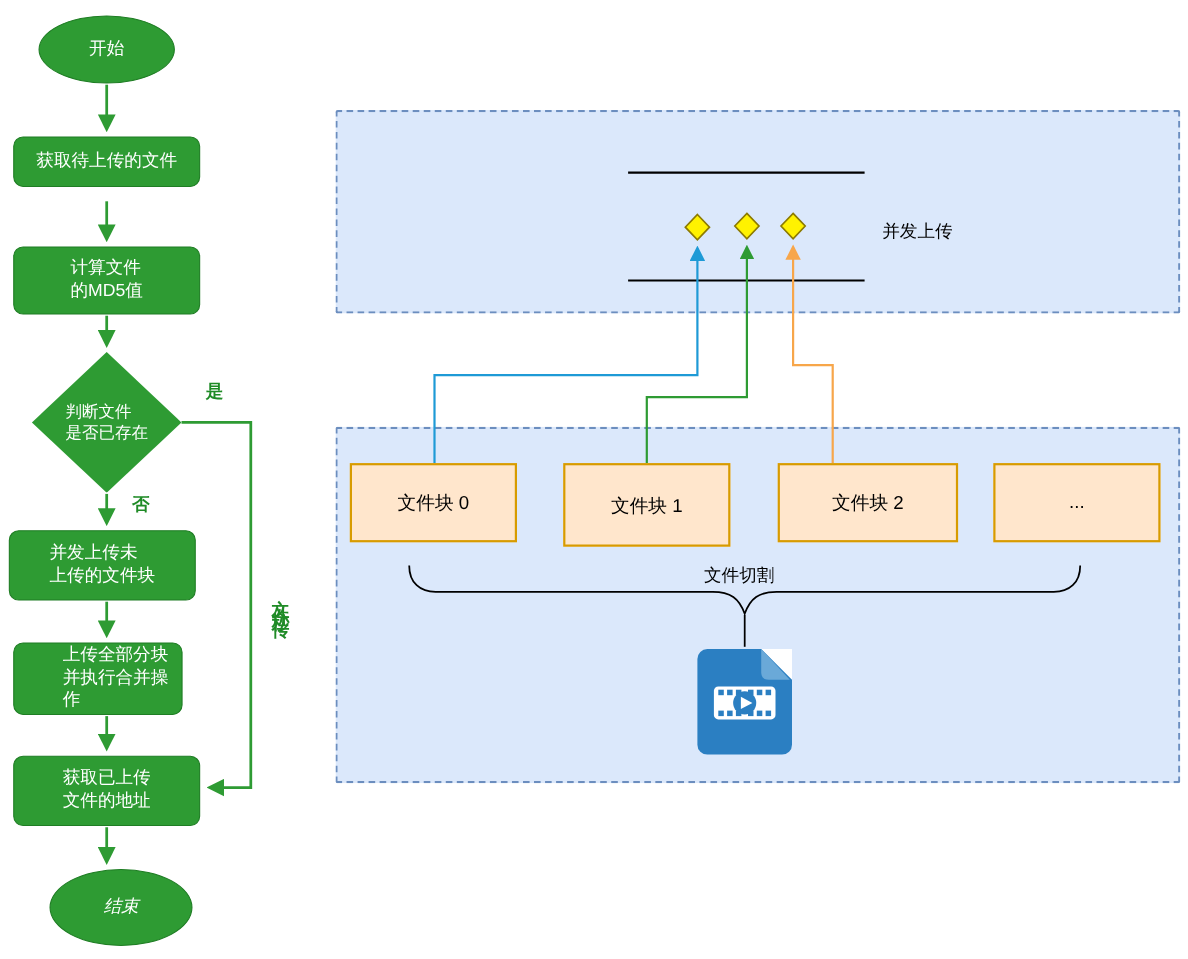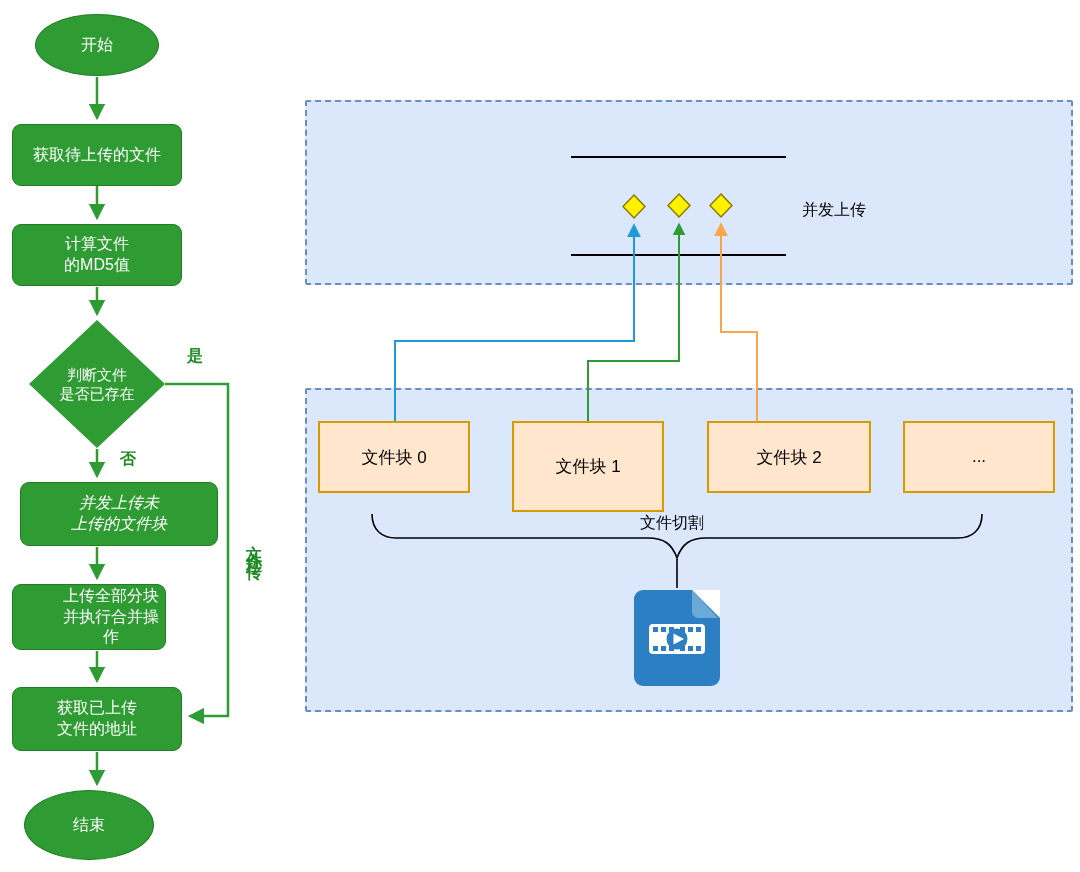--- a/index.html
+++ b/index.html
@@ -7,21 +7,21 @@
     position:relative; width:1080px; height:872px; background:#ffffff;
     font-family:"Liberation Sans","DejaVu Sans",sans-serif; overflow:hidden;
   }
   .panel {
     position:absolute; z-index:1; box-sizing:border-box;
     background:#dbe8fb; border:2px dashed #6c8ebf; border-radius:2px;
   }
   svg.wires { position:absolute; left:0; top:0; z-index:2; }
   .node {
     position:absolute; z-index:3; box-sizing:border-box;
-    display:flex; align-items:center; justify-content:center; text-align:center;
+    display:flex; align-items:center; justify-content:center; text-align:left;
     background:#2e9b33; color:#ffffff; font-size:16px; font-weight:500;
     white-space:pre-line; line-height:1.3; border-radius:9px; border:1.5px solid #1f7d24;
   }
   .ellipse { border-radius:50%; }
   .diamond { clip-path: polygon(50% 0,100% 50%,50% 100%,0 50%); border:none; border-radius:0; font-size:15px; }
   .block {
     position:absolute; z-index:3; box-sizing:border-box;
     display:flex; align-items:center; justify-content:center; text-align:center;
     background:#ffe6cc; border:2px solid #d79b00; color:#000000; font-size:17px;
   }
@@ -102,47 +102,47 @@
         <rect x="54" y="56" width="5" height="5"></rect>
           <rect x="62" y="56" width="5" height="5"></rect>
       </g>
       <circle cx="43" cy="49" r="10.5" fill="#2b7fc2"></circle>
       <path d="M39.5,43.5 L50,49 L39.5,54.5 Z" fill="#ffffff"></path>
     </g>
   </svg>
 
   <div class="node ellipse" style="left:35px; top:14px; width:124px; height:62px;">开始</div>
 
-  <div class="node" style="left:12px; top:124px; width:170px; height:62px;font-family:Liberation Serif, serif;">获取待上传的文件</div>
+  <div class="node" style="left:12px; top:124px; width:170px; height:46px;font-family:Liberation Serif, serif;">获取待上传的文件</div>
 
   <div class="node" style="left:12px; top:224px; width:170px; height:62px;">计算文件
 的MD5值</div>
 
   <div class="node diamond" style="left:29px; top:320px; width:136px; height:128px;">判断文件
 是否已存在</div>
 
   <div class="lab-green" style="left:187px; top:346px;">是</div>
 
   <div class="lab-green" style="left:120px; top:449px;">否</div>
 
-  <div class="node" style="left:20px; top:482px; width:198px; height:64px;font-style:italic;">并发上传未
+  <div class="node" style="left:8px; top:482px; width:170px; height:64px;">并发上传未
 上传的文件块</div>
 
   <div class="node" style="left:12px; top:584px; width:154px; height:66px;padding-left:44px;">上传全部分块
 并执行合并操作</div>
 
   <div class="node" style="left:12px; top:687px; width:170px; height:64px;">获取已上传
 文件的地址</div>
 
-  <div class="node ellipse" style="left:24px; top:790px; width:130px; height:70px;">结束</div>
+  <div class="node ellipse" style="left:45px; top:790px; width:130px; height:70px;font-style:italic;">结束</div>
 
   <div class="lab-green v-label" style="left:243px; top:533px;">文件秒传</div>
 
   <div class="lab-black" style="left:802px; top:200px;">并发上传</div>
 
   <div class="block" style="left:318px; top:421px; width:152px; height:72px;">文件块 0</div>
-  <div class="block" style="left:512px; top:421px; width:152px; height:91px;">文件块 1</div>
+  <div class="block" style="left:512px; top:421px; width:152px; height:76px;">文件块 1</div>
   <div class="block" style="left:707px; top:421px; width:164px; height:72px;">文件块 2</div>
   <div class="block" style="left:903px; top:421px; width:152px; height:72px;">...</div>
 
   <div class="lab-black" style="left:640px; top:513px;">文件切割</div>
 
 </div>
 
 </body></html>

